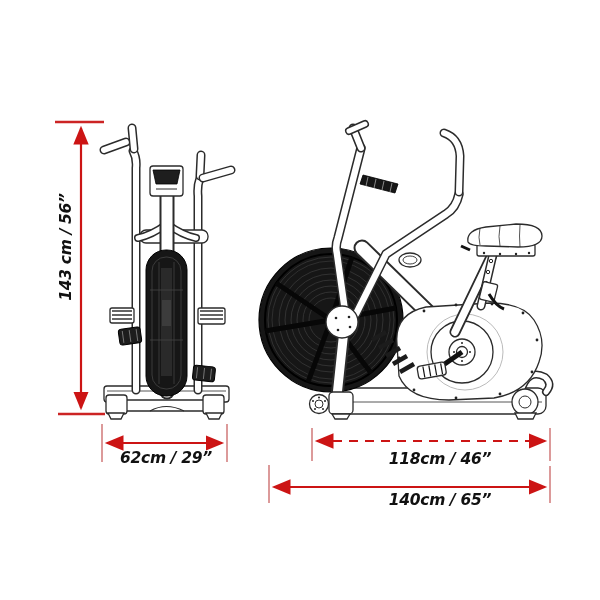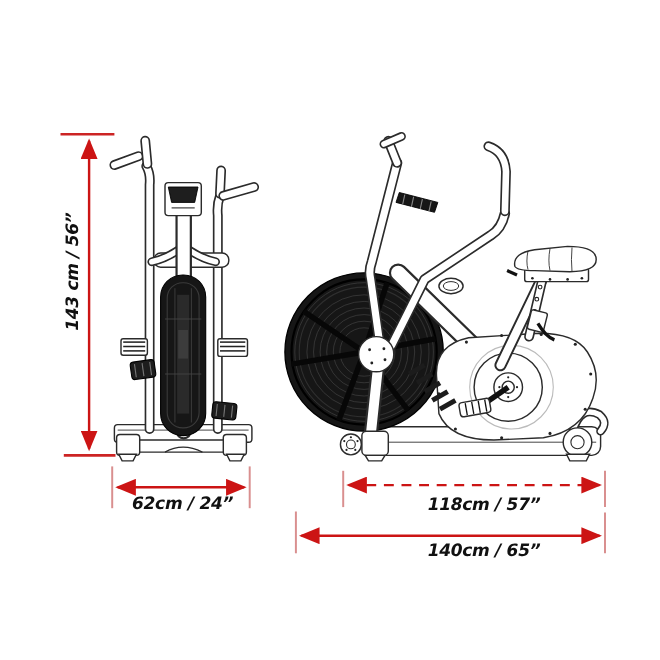--- a/index.html
+++ b/index.html
@@ -299,19 +299,19 @@
 
   <g>
     <line class="dim-tick" x1="269" y1="465" x2="269" y2="503"></line>
     <line class="dim-tick" x1="550" y1="466" x2="550" y2="503"></line>
     <line class="dim-main" x1="274" y1="487" x2="545" y2="487" marker-start="url(#ah)" marker-end="url(#ah)"></line>
   </g>
 </svg>
 
 <div class="dim-label vertical" style="left:66px;top:247px;">143 cm / 56”</div>
 
-<div class="dim-label" style="left:166px;top:458px;">62cm / 24”</div>
-
-<div class="dim-label" style="left:440px;top:459px;">118cm / 57”</div>
+<div class="dim-label" style="left:166px;top:458px;">62cm / 29”</div>
+
+<div class="dim-label" style="left:440px;top:459px;">118cm / 46”</div>
 
 <div class="dim-label" style="left:440px;top:500px;">140cm / 65”</div>
 
 </div>
 
 </body></html>

